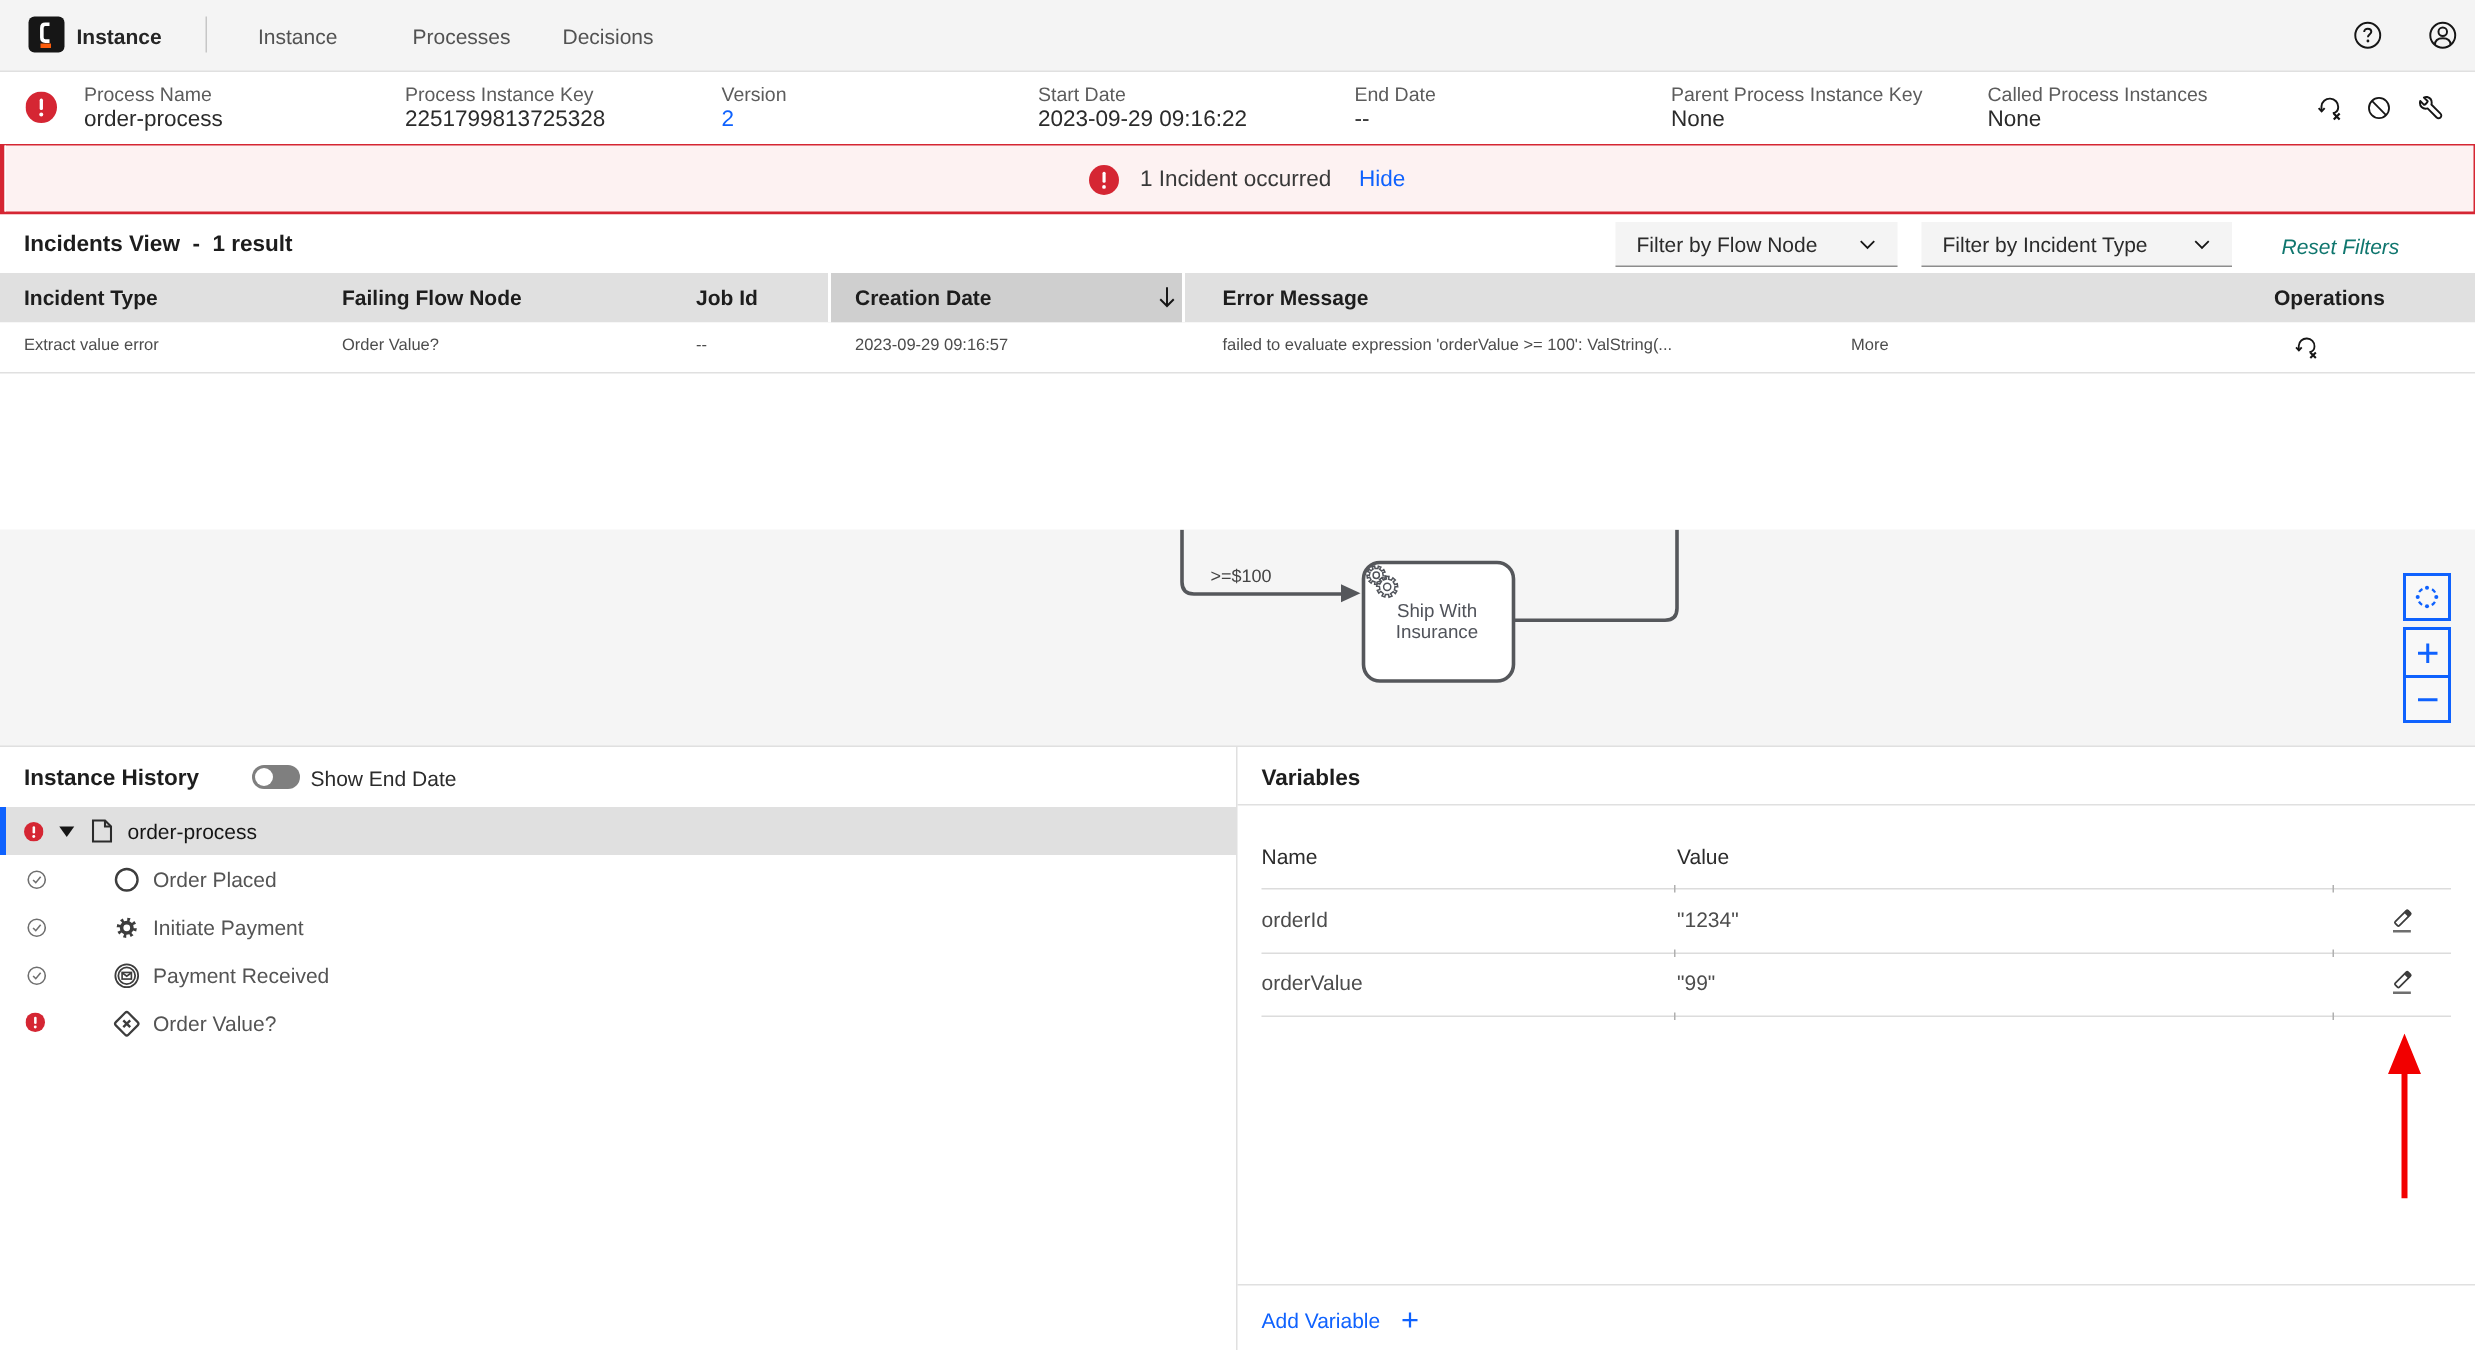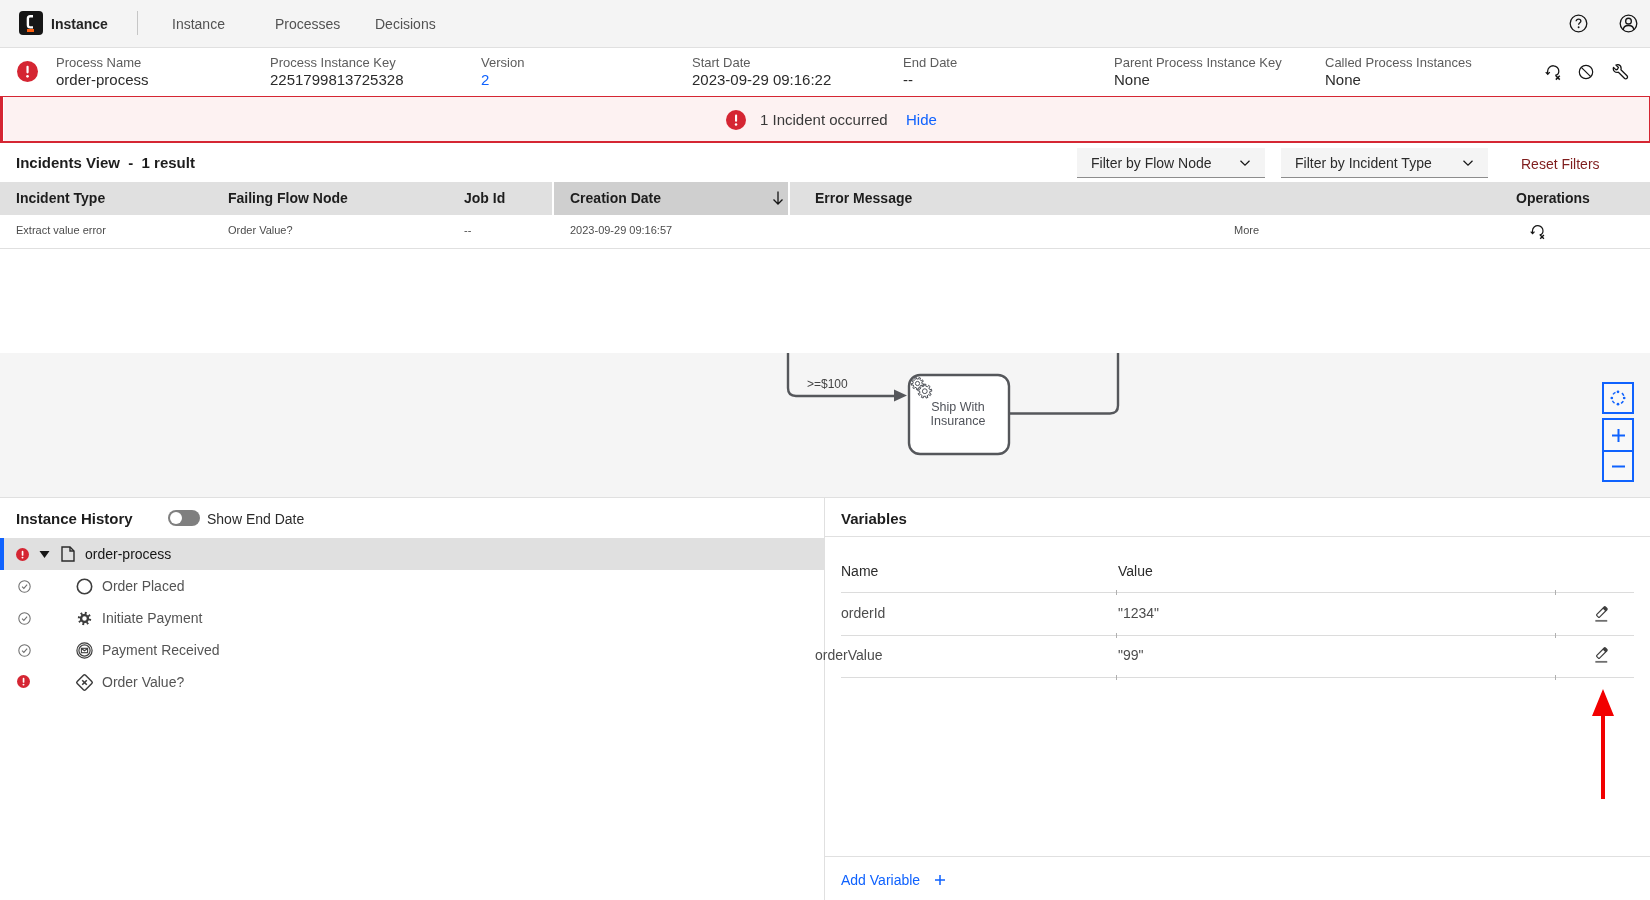--- a/index.html
+++ b/index.html
@@ -28,21 +28,21 @@
   background:#fdf2f2; border:1px solid #d52633; border-bottom-width:2px; border-left:3px solid #d52633; }
 #banner .wgap { position:absolute; left:0; top:0; width:1px; height:100%; background:#fff; }
 #bannerin { position:absolute; left:0; top:0; width:100%; height:100%; font-size:14px; color:#393939; }
 
 
 #ivhead { position:absolute; left:0; top:143px; width:1650px; height:39px; background:#fff; }
 #ivtitle { position:absolute; left:16px; top:11px; font-size:15px; font-weight:bold; color:#1d1d1d; }
 .drop { position:absolute; top:5px; height:30px; background:#f4f4f4;
   border-bottom:1px solid #8d8d8d; font-size:14px; color:#2b2b2b;
   display:flex; align-items:center; padding:0 14px; justify-content:space-between; }
-#reset { position:absolute; left:1521px; top:13px; font-size:14px; color:#7f1d1d; }
+#reset { position:absolute; left:1521px; top:13px; font-size:14px; color:#0f766e;font-style:italic; }
 
 
 #thead { position:absolute; left:0; top:182px; width:1650px; height:33px; background:#e0e0e0; }
 #thead .h { position:absolute; top:8px; font-size:14px; font-weight:bold; color:#1d1d1d; }
 #sortcell { position:absolute; left:552px; top:0; width:238px; height:33px; background:#cfcfcf;
   border-left:2px solid #fff; border-right:2px solid #fff; }
 #trow { position:absolute; left:0; top:215px; width:1650px; height:34px; background:#fff;
   border-bottom:1px solid #e0e0e0; }
 #trow .c { position:absolute; top:9px; font-size:11px; color:#4c4c4c; }
 .bluelink { color:#0f62fe; }
@@ -177,20 +177,21 @@
       <path d="M8 1.5 V14 M3.5 9.5 L8 14 L12.5 9.5"></path>
     </svg>
     <div class="h" style="left:815px;">Error Message</div>
     <div class="h" style="left:1516px;">Operations</div>
   </div>
   <div id="trow">
     <div class="c" style="left:16px;">Extract value error</div>
     <div class="c" style="left:228px;">Order Value?</div>
     <div class="c" style="left:464px;">--</div>
     <div class="c" style="left:570px;">2023-09-29 09:16:57</div>
+    <div class="c" style="left:815px;">failed to evaluate expression 'orderValue &gt;= 100': ValString(...</div>
     <div class="c bluelink" style="left:1234px;">More</div>
     <svg class="abs" style="left:1530px; top:9px;" width="16" height="16" viewBox="0 0 16 16" fill="none" stroke="#161616" stroke-width="1.2">
       <path d="M2.5 9.5 V6.5 A5 4.8 0 0 1 13 6.9 C13 9 11.5 10.5 9.6 10.8" fill="none"></path>
       <path d="M0.7 7.6 L2.6 9.6 L4.5 7.6" fill="none"></path>
       <path d="M10.2 11 L13.9 14.7 M13.9 11 L10.2 14.7" stroke-width="1.4"></path>
     </svg>
   </div>
 
   <div id="canvas">
     <svg width="1650" height="145" viewBox="0 353 1650 145" fill="none">
@@ -300,21 +301,21 @@
   <div class="vrowline" style="top:635px;"></div>
   <div class="vrowline" style="top:677px;"></div>
   <div class="abs" style="left:1116px; top:590px; width:1px; height:5px; background:#b0b0b0;"></div>
   <div class="abs" style="left:1555px; top:590px; width:1px; height:5px; background:#b0b0b0;"></div>
   <div class="abs" style="left:1116px; top:633px; width:1px; height:5px; background:#b0b0b0;"></div>
   <div class="abs" style="left:1555px; top:633px; width:1px; height:5px; background:#b0b0b0;"></div>
   <div class="abs" style="left:1116px; top:675px; width:1px; height:5px; background:#b0b0b0;"></div>
   <div class="abs" style="left:1555px; top:675px; width:1px; height:5px; background:#b0b0b0;"></div>
   <div class="vcell" style="left:841px; top:605px;">orderId</div>
   <div class="vcell" style="left:1118px; top:605px;">"1234"</div>
-  <div class="vcell" style="left:815px; top:647px;">orderValue</div>
+  <div class="vcell" style="left:841px; top:647px;">orderValue</div>
   <div class="vcell" style="left:1118px; top:647px;">"99"</div>
   <svg class="abs" style="left:1593px; top:605px;" width="17" height="17" viewBox="0 0 16 16" fill="none">
     <g transform="rotate(45 8 7)">
       <rect x="6.2" y="0.8" width="3.6" height="11.4" rx="0.8" stroke="#3d3d3d" stroke-width="1.1"></rect>
       <path d="M6.2 1.6 A0.8 0.8 0 0 1 7 0.8 H9 A0.8 0.8 0 0 1 9.8 1.6 V3.6 H6.2 Z" fill="#3d3d3d"></path>
     </g>
     <path d="M2.2 14.9 H13.4" stroke="#6f6f6f" stroke-width="1.7"></path>
   </svg>
   <svg class="abs" style="left:1593px; top:646px;" width="17" height="17" viewBox="0 0 16 16" fill="none">
     <g transform="rotate(45 8 7)">

